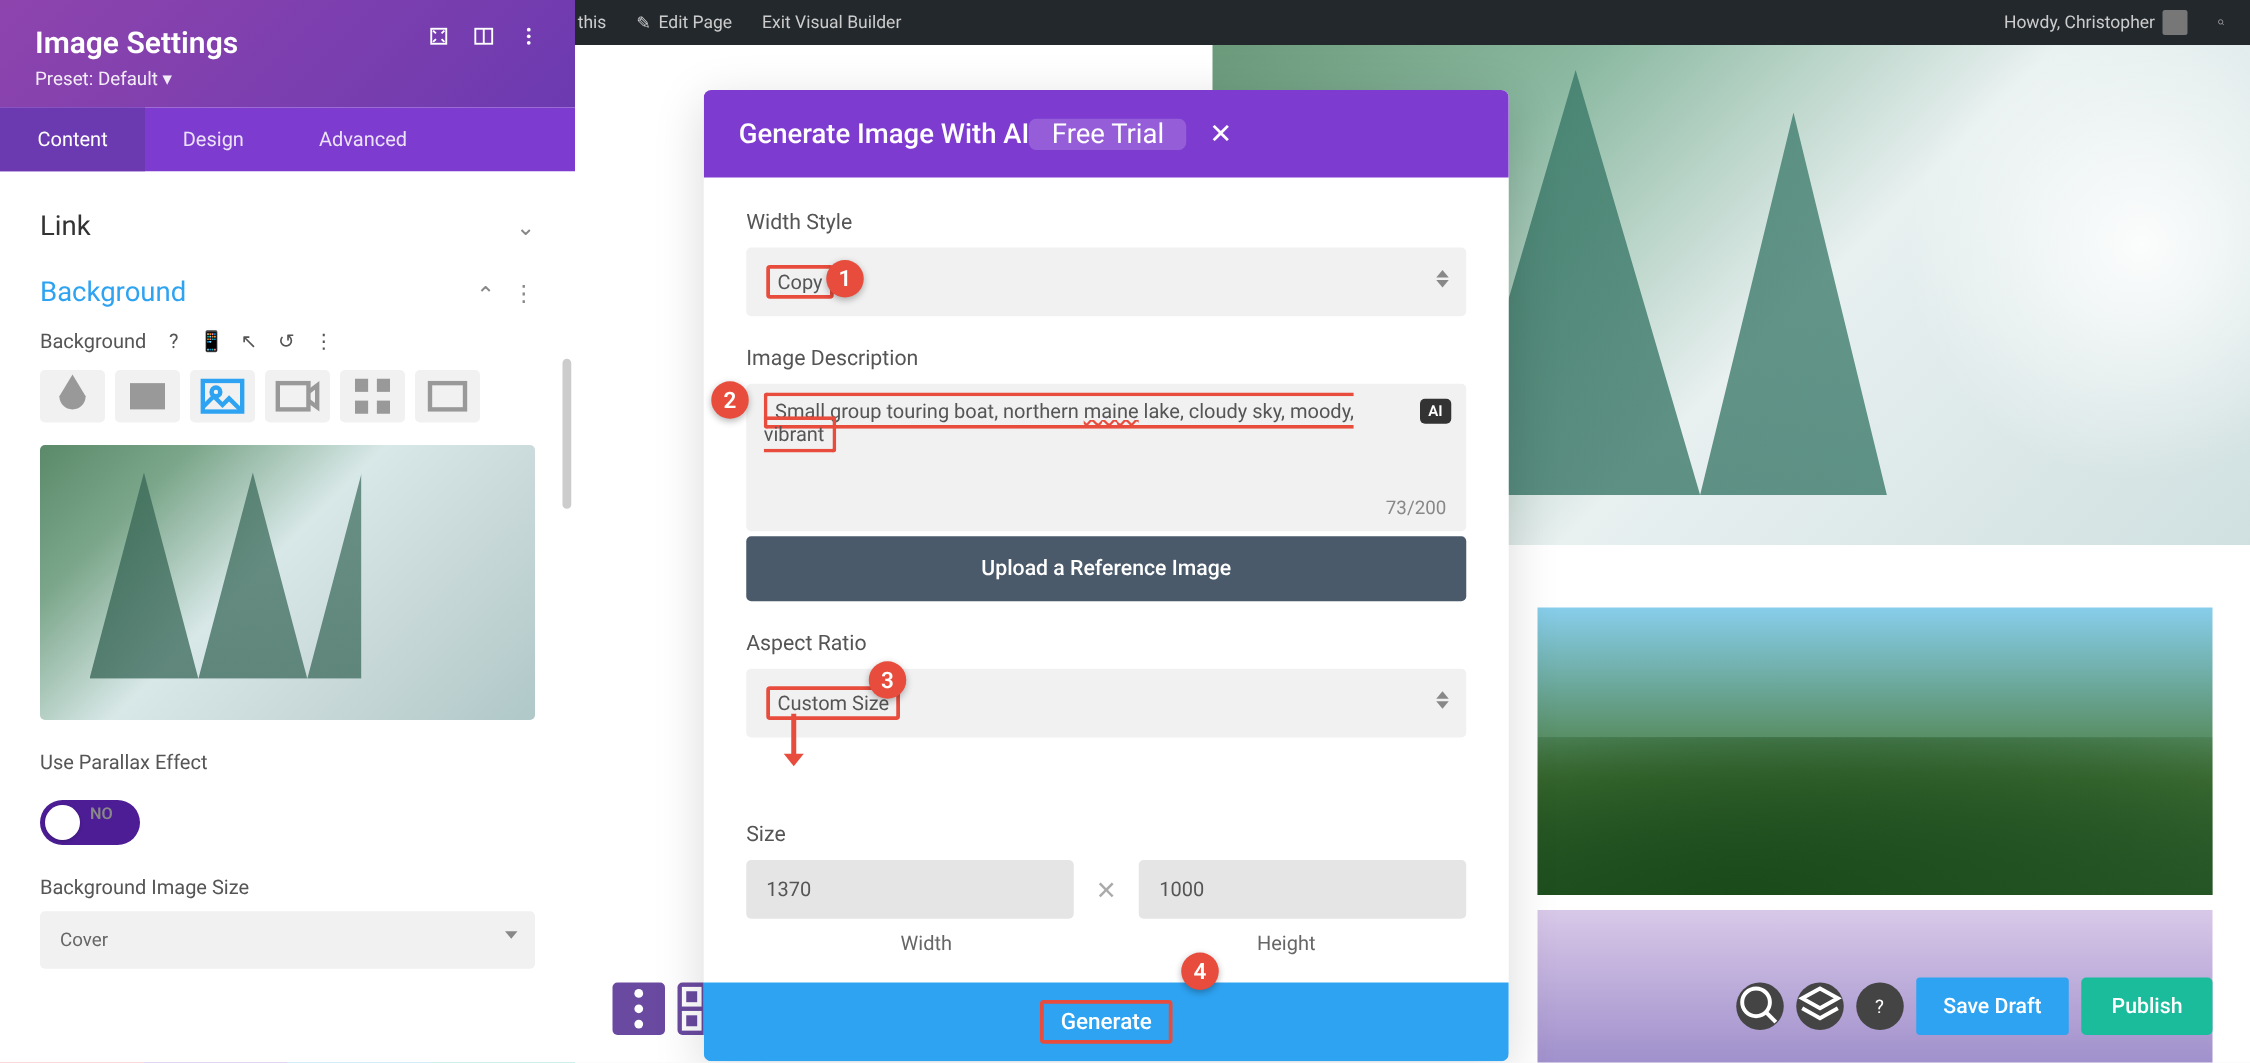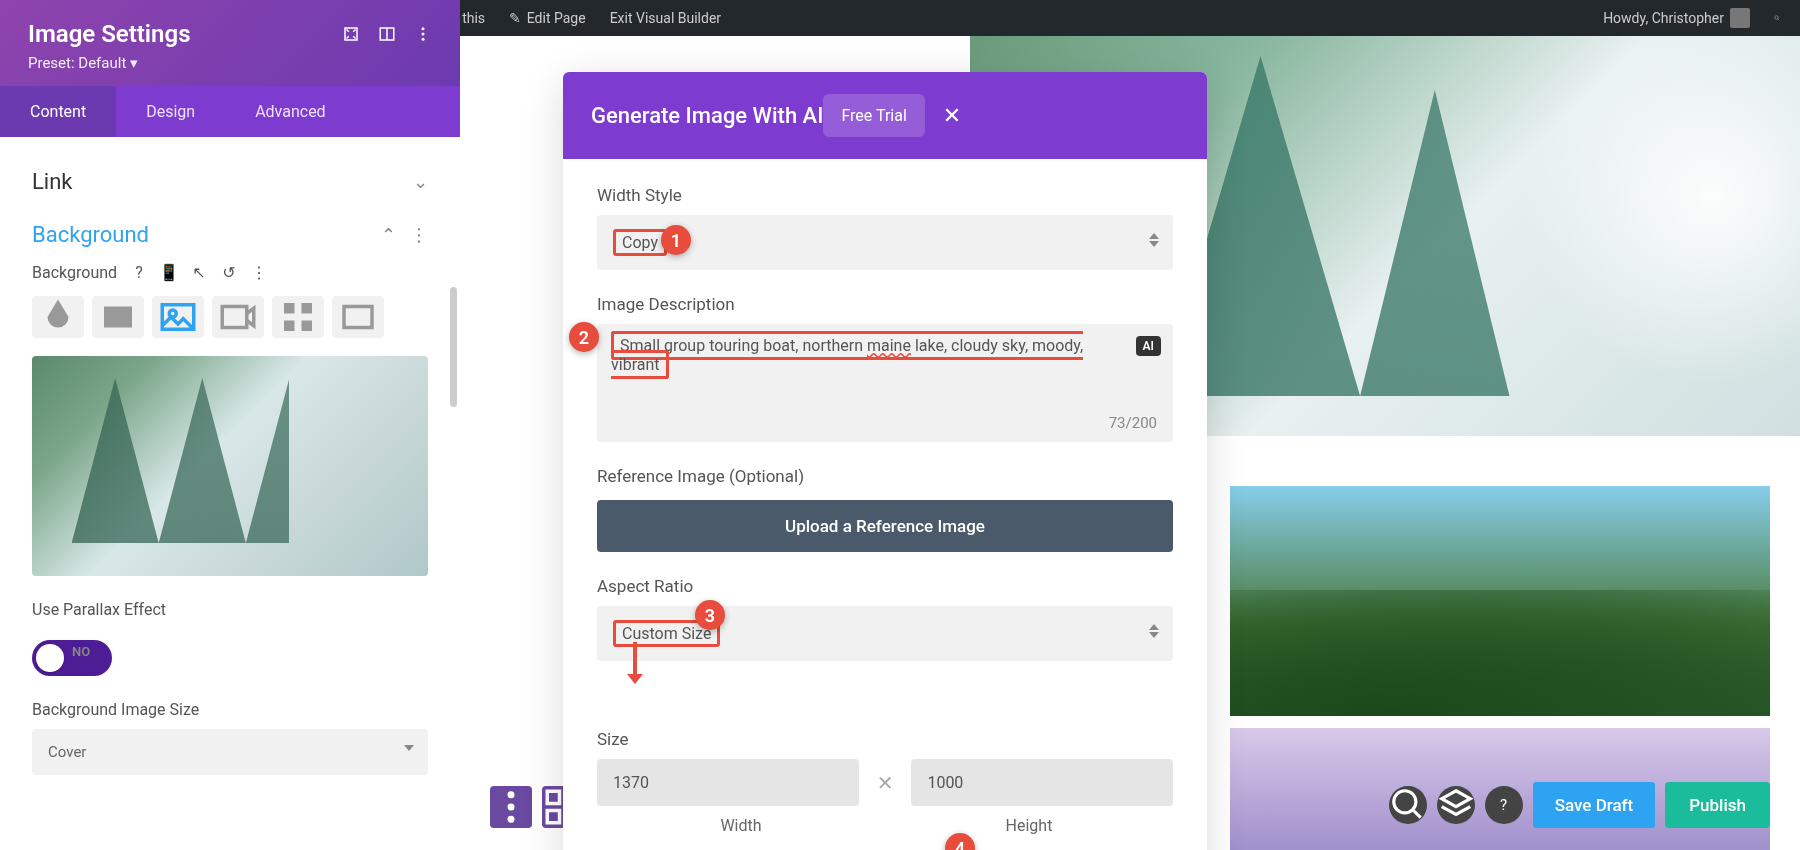--- a/index.html
+++ b/index.html
@@ -6,21 +6,21 @@
 body{width:1800px;height:850px;overflow:hidden;position:relative;background:#f5f5f5}
 .admin-bar{height:36px;background:#23282d;color:#ccc;display:flex;align-items:center;padding:0 12px;font-size:14px;justify-content:space-between}
 .admin-left,.admin-right{display:flex;align-items:center;gap:8px}
 .admin-item{display:flex;align-items:center;gap:6px;padding:0 8px;cursor:pointer;height:36px}
 .wp-logo{width:22px;height:22px;border:2px solid #999;border-radius:50%;position:relative}
 .wp-logo::after{content:"W";position:absolute;top:50%;left:50%;transform:translate(-50%,-50%);font-size:12px;font-weight:bold;color:#999}
 .avatar{width:20px;height:20px;background:#777;border-radius:2px}
 .search-admin{width:22px;height:22px;display:flex;align-items:center;justify-content:center}
 .panel{position:absolute;left:0;top:0;width:460px;background:#fff;height:100%;display:flex;flex-direction:column;z-index:10}
 .panel-header{background:linear-gradient(135deg,#8e44ad,#6c3ab0);color:#fff;padding:20px 28px 14px}
-.panel-title-row{display:flex;align-items:center;justify-content:space-between}
+.panel-title-row{display:flex;justify-content:space-between}
 .panel-title{font-size:24px;font-weight:600}
 .panel-icons{display:flex;gap:18px}
 .panel-icon{width:18px;height:18px;cursor:pointer;display:flex;align-items:center;justify-content:center}
 .preset{font-size:15px;margin-top:6px;opacity:.9}
 .tabs{display:flex;background:#7e3bd0}
 .tab{flex:0 0 auto;padding:16px 30px;color:#fff;font-size:16px;cursor:pointer;opacity:.85}
 .tab.active{background:#6c3ab0;opacity:1}
 .panel-body{flex:1;overflow-y:auto;padding:18px 32px 0;position:relative}
 .section{padding:14px 0}
 .section-head{display:flex;align-items:center;justify-content:space-between;cursor:pointer}
@@ -53,21 +53,21 @@
 .hero::before{content:"";position:absolute;left:5%;top:5%;width:60%;height:85%;background:linear-gradient(45deg,#2a6a5a,#3a7a6a);clip-path:polygon(0 100%,15% 10%,30% 100%,50% 0,70% 100%,85% 10%,100% 100%);opacity:.75}
 .hero::after{content:"";position:absolute;right:0;top:0;width:35%;height:100%;background:radial-gradient(circle at 70% 40%,rgba(255,255,255,.9),transparent 60%)}
 .side-imgs{position:absolute;right:30px;top:450px;width:540px}
 .side-img{height:230px;background:linear-gradient(180deg,#87ceeb 0%,#4a7a3a 60%,#2a5a2a 100%);position:relative;overflow:hidden;margin-bottom:12px}
 .side-img::after{content:"";position:absolute;bottom:0;left:0;right:0;height:55%;background:radial-gradient(ellipse at 30% 100%,#1a4a1a,transparent),radial-gradient(ellipse at 70% 100%,#2a5a2a,transparent)}
 .side-img2{height:140px;background:linear-gradient(180deg,#d8c8e8,#b8a8d8,#9888c8)}
 .modal{position:absolute;left:103px;top:36px;width:644px;background:#fff;border-radius:6px;overflow:hidden;box-shadow:0 10px 40px rgba(0,0,0,.15);z-index:20}
 .modal-head{background:#7e3bd0;color:#fff;padding:22px 28px;display:flex;align-items:center;justify-content:flex-start}
 .modal-title{font-size:22px;font-weight:500}
 .modal-actions{display:flex;align-items:center;gap:18px}
-.free-trial{background:rgba(255,255,255,.18);padding:12px 18px;border-radius:6px;font-size:16px;cursor:pointer}
+.free-trial{background:rgba(255,255,255,.18);padding:0 18px;border-radius:6px;font-size:22px;cursor:pointer}
 .close-x{font-size:22px;cursor:pointer}
 .modal-body{padding:26px 34px 22px}
 .m-label{font-size:17px;color:#555;margin-bottom:10px}
 .m-select{width:100%;padding:14px 16px;background:#f1f1f1;border:none;border-radius:4px;font-size:16px;color:#555}
 .red-box{border:3px solid #e74c3c;border-radius:3px;display:inline-block}
 .textarea-wrap{position:relative;width:100%;background:#f1f1f1;border-radius:4px;padding:12px 48px 12px 14px;min-height:118px}
 .textarea-inner{border:3px solid #e74c3c;border-radius:3px;padding:2px 6px;font-size:16px;color:#555;display:inline}
 .spell-err{text-decoration:underline wavy #e74c3c}
 .char-count{position:absolute;bottom:10px;right:16px;font-size:15px;color:#888}
 .ai-badge{position:absolute;top:12px;right:12px;background:#333;color:#fff;font-size:12px;padding:3px 7px;border-radius:4px;font-weight:600}
@@ -301,21 +301,20 @@
       </div>
 
       <div class="m-label mgap">Image Description</div>
       <div class="textarea-wrap">
         <span class="textarea-inner"><span>Small group touring boat, northern </span><span class="spell-err">maine</span><span> lake, cloudy sky, moody, vibrant</span></span>
         <div class="ai-badge">AI</div>
         <div class="char-count">73/200</div>
         <div class="callout" style="top:-2px;left:-28px">2</div>
       </div>
 
-      <div class="m-label mgap">Reference Image (Optional)</div>
       <button class="upload-btn">Upload a Reference Image</button>
 
       <div class="m-label mgap">Aspect Ratio</div>
       <div class="select-wrap" style="position:relative">
         <div class="m-select"><span class="red-box" style="padding:1px 6px">Custom Size</span></div>
         <div class="callout" style="top:-6px;left:98px">3</div>
         <div class="arrow-down" style="top:36px;left:36px"></div>
       </div>
 
       <div class="m-label" style="margin-top:68px">Size</div>

